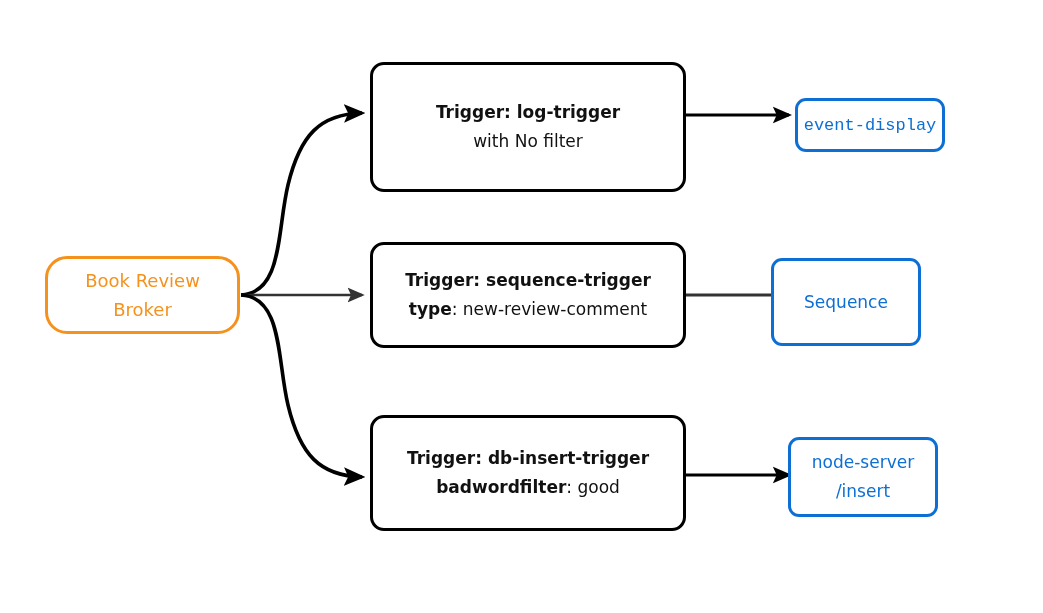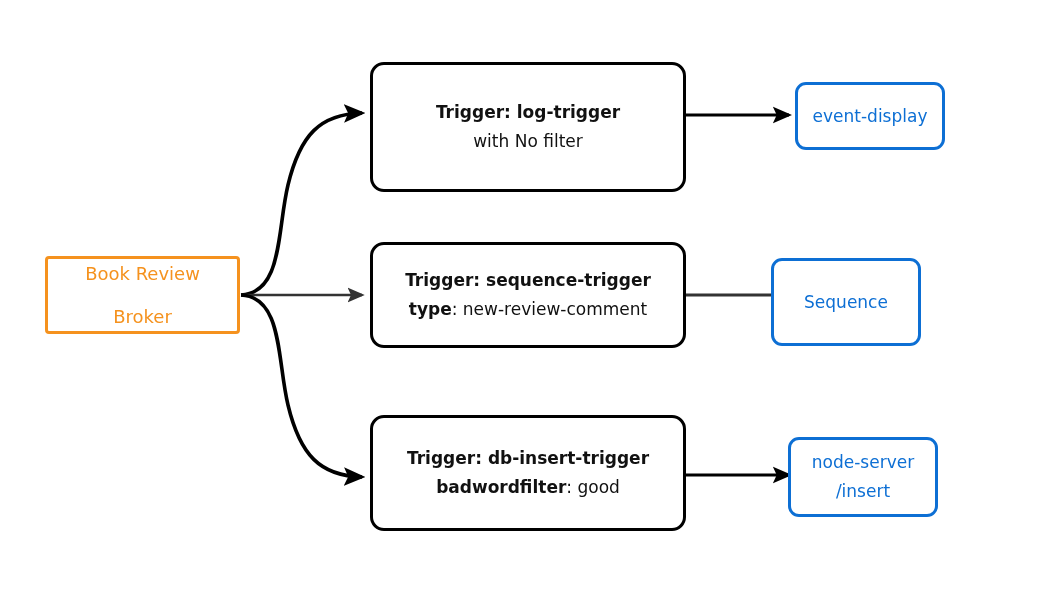--- a/index.html
+++ b/index.html
@@ -31,25 +31,24 @@
     box-sizing: border-box;
     background: #ffffff;
     display: flex;
     flex-direction: column;
     align-items: center;
     justify-content: center;
     text-align: center;
   }
   .node-broker {
     border: 3px solid #F5921E;
-    border-radius: 4px;
+    border-radius: 22px;
     color: #F5921E;
     font-size: 18px;
     line-height: 29px;
-    justify-content: space-between;
   }
   .node-trigger {
     border: 3.5px solid #000000;
     border-radius: 14px;
     color: #111111;
     font-size: 17px;
     line-height: 29px;
   }
   .node-service {
     border: 3px solid #0D6FD4;
@@ -118,21 +117,21 @@
 
   <div class="node node-trigger" style="left:370px; top:415px; width:316px; height:116px;">
     <div class="node-line">
       <span class="b">Trigger:</span><span class="b">&nbsp;</span><span class="b">db-insert-trigger</span>
     </div>
     <div class="node-line">
       <span class="b">badwordfilter</span><span>: good</span>
     </div>
   </div>
 
-  <div class="node node-service" style="left:795px; top:82px; width:150px; height:68px;">
+  <div class="node node-service" style="left:795px; top:98px; width:150px; height:54px;font-family:Liberation Mono, monospace;">
     <div class="node-line">event-display</div>
   </div>
 
   <div class="node node-service" style="left:771px; top:258px; width:150px; height:88px;">
     <div class="node-line">Sequence</div>
   </div>
 
   <div class="node node-service" style="left:788px; top:437px; width:150px; height:80px;">
     <div class="node-line">node-server</div>
     <div class="node-line">/insert</div>

